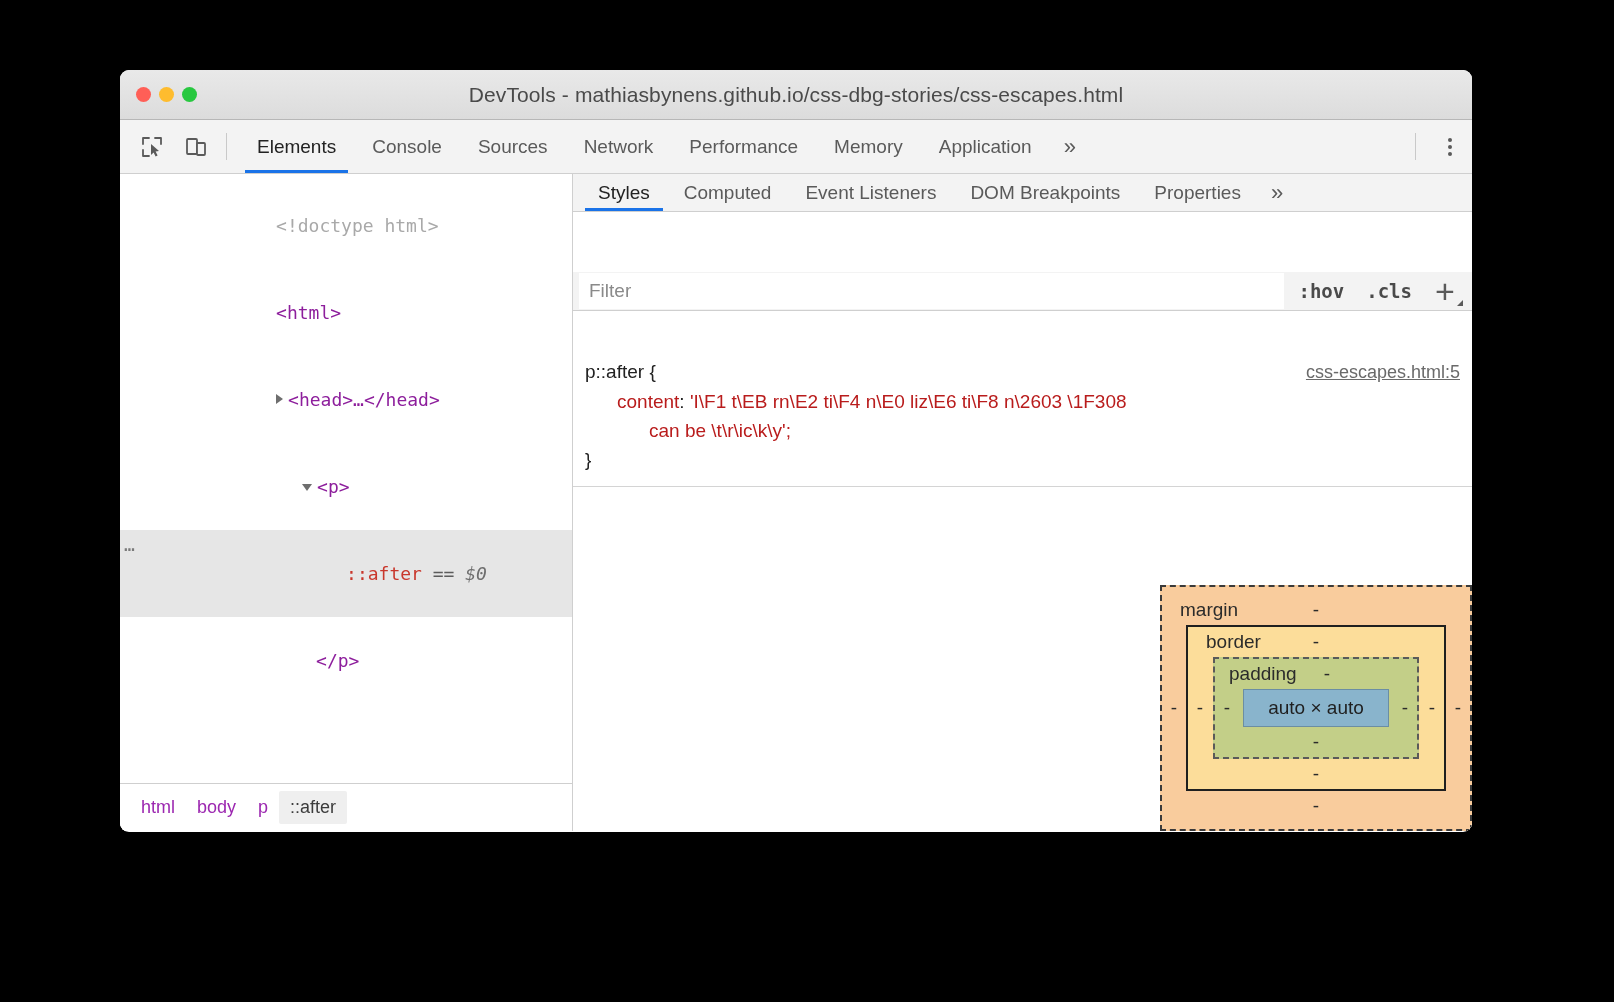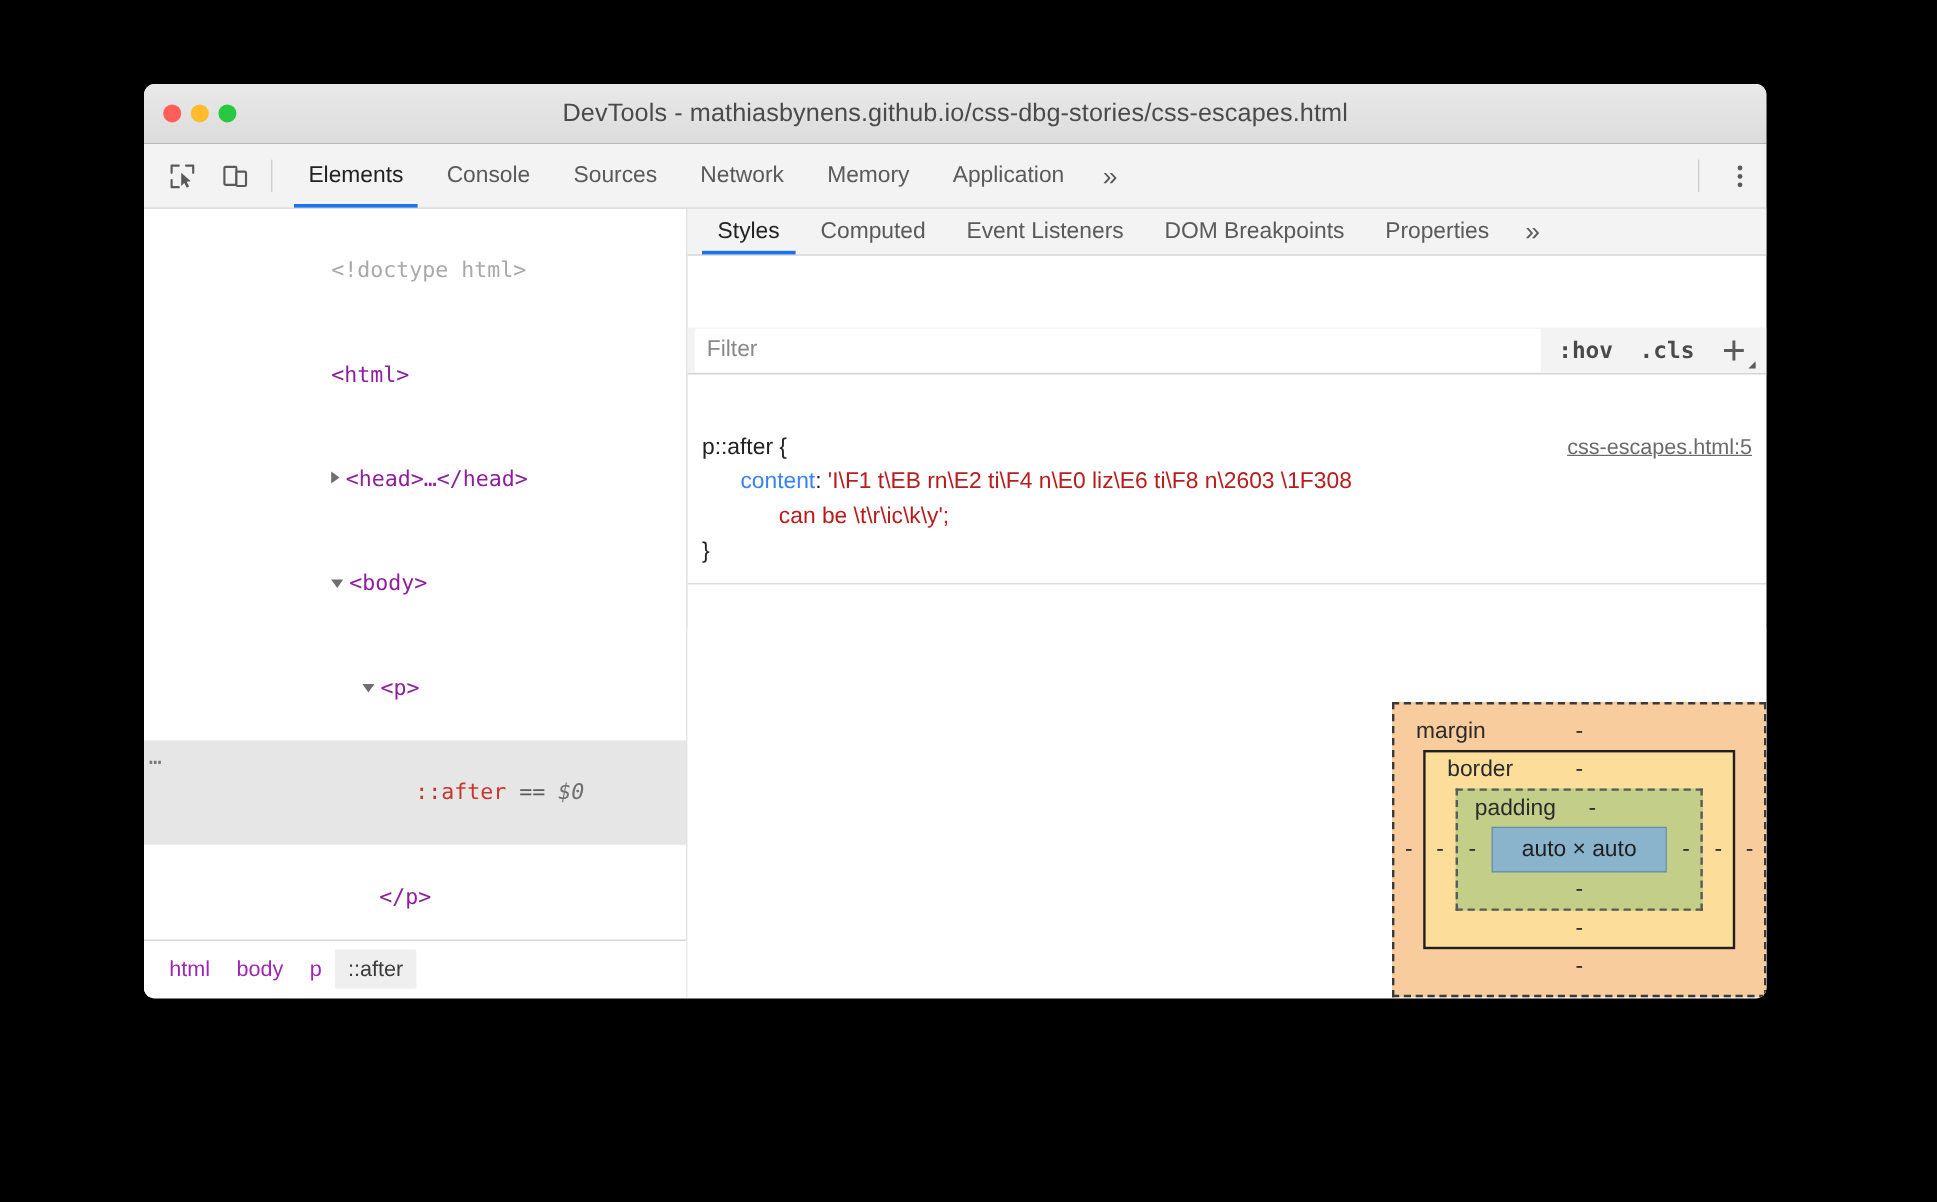--- a/index.html
+++ b/index.html
@@ -256,21 +256,21 @@
   .selector { color: #222; }
   .src-link {
     margin-left: auto;
     color: #6a6a6a;
     text-decoration: underline;
     font-size: 18px;
     cursor: pointer;
     white-space: nowrap;
   }
   .decl { padding-left: 32px; word-break: break-word; }
-  .prop { color: #3b82f6; }
+  .prop { color: #b91c1c; }
   .val { color: #b91c1c; }
   .decl-cont { padding-left: 64px; }
   .brace { color: #222; }
 
   
   .metrics-wrap {
     flex: 1;
     display: flex;
     align-items: flex-start;
     justify-content: flex-end;
@@ -351,20 +351,21 @@
             <rect x="13" y="8" width="8" height="12" rx="1" stroke="#5a5a5a" stroke-width="1.8" fill="#f3f3f3"></rect>
           </svg>
         </div>
       </div>
       <div class="vsep"></div>
       <div class="tabs">
         <div class="tab active">Elements</div>
         <div class="tab">Console</div>
         <div class="tab">Sources</div>
         <div class="tab">Network</div>
+        <div class="tab">Performance</div>
         <div class="tab">Memory</div>
         <div class="tab">Application</div>
         <div class="tab more">»</div>
       </div>
       <div class="toolbar-right">
         <div class="vsep"></div>
         <div class="kebab">
           <i></i>
             <i></i>
             <i></i>
@@ -378,23 +379,20 @@
         <div class="dom">
           <div class="node" style="padding-left:26px">
             <span class="doctype">&lt;!doctype html&gt;</span>
           </div>
           <div class="node" style="padding-left:26px">
             <span class="tag">&lt;html&gt;</span>
           </div>
           <div class="node" style="padding-left:26px">
             <span class="arrow closed"></span><span class="tag">&lt;head&gt;…&lt;/head&gt;</span>
           </div>
-          <div class="node" style="padding-left:26px">
-            <span class="arrow open"></span><span class="tag">&lt;body&gt;</span>
-          </div>
           <div class="node" style="padding-left:52px">
             <span class="arrow open"></span><span class="tag">&lt;p&gt;</span>
           </div>
           <div class="node sel" style="padding-left:96px">
             <span class="ellipsis-dots">…</span><span class="pseudo">::after</span><span class="eq"> </span><span class="eq">==</span><span class="eq"> </span><span class="dollar">$0</span>
           </div>
           <div class="node" style="padding-left:66px">
             <span class="tag">&lt;/p&gt;</span>
           </div>
 

